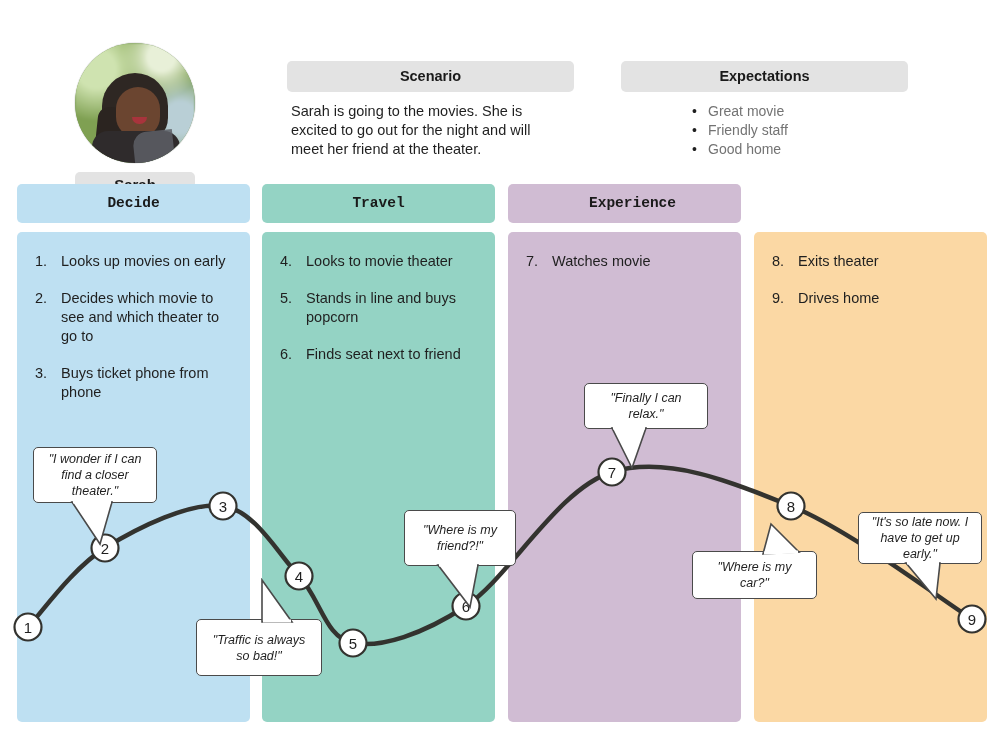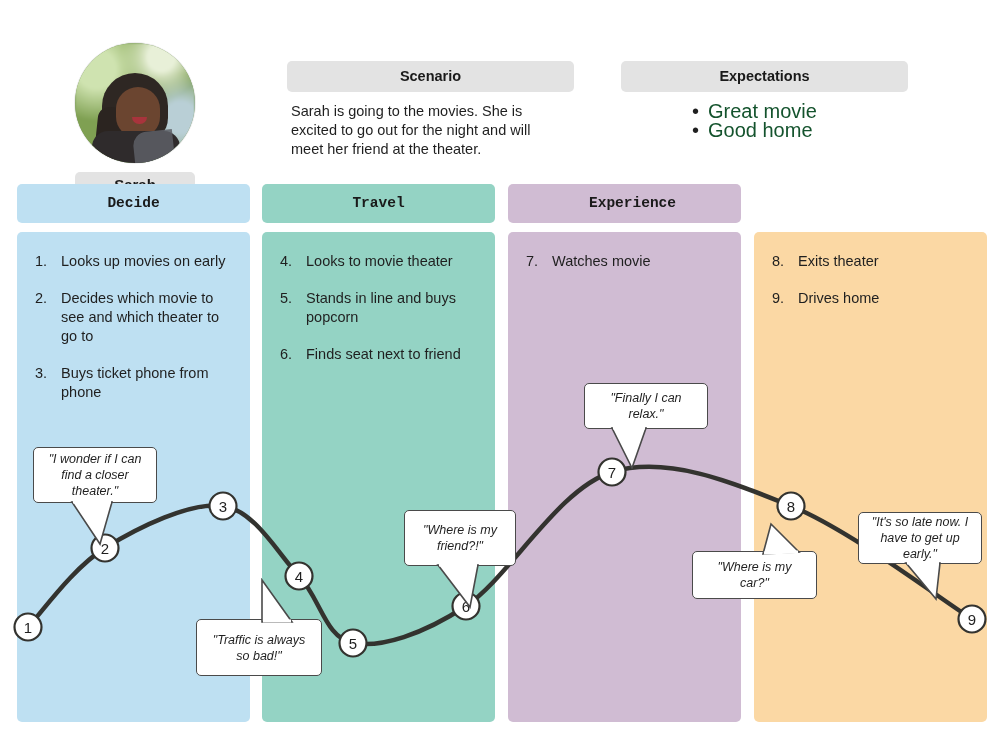--- a/index.html
+++ b/index.html
@@ -73,21 +73,21 @@
   }
   #scenario-title{ left:287px; top:61px; width:287px; }
   #expect-title{ left:621px; top:61px; width:287px; }
   #scenario-body{
     position:absolute; left:291px; top:102px; width:270px;
     font-size:14.5px; line-height:19px; color:#1f1f1f;
   }
   #expect-list{
     position:absolute; left:686px; top:102px; width:260px;
     margin:0; padding:0; list-style:none;
-    font-size:20px; line-height:19px; color:#14532d;
+    font-size:14px; line-height:19px; color:#737373;
   }
   #expect-list li{ position:relative; padding-left:22px; }
   #expect-list li::before{
     content:"•"; position:absolute; left:6px; top:0; color:#1f1f1f;
   }
 
   
   .stage-head{
     position:absolute; top:184px; height:39px; line-height:39px;
     border-radius:5px; text-align:center;
@@ -136,20 +136,21 @@
     </div>
     <div class="persona-name">Sarah</div>
   </div>
 
   <div class="block-title" id="scenario-title">Scenario</div>
   <div id="scenario-body">Sarah is going to the movies. She is excited to go out for the night and will meet her friend at the theater.</div>
 
   <div class="block-title" id="expect-title">Expectations</div>
   <ul id="expect-list">
     <li>Great movie</li>
+    <li>Friendly staff</li>
     <li>Good home</li>
   </ul>
 
   <div class="stage-head" id="head-0" style="left:17px;width:233px;background:#bee0f2;">Decide</div>
   <div class="stage-body" id="body-0" style="left:17px;width:233px;background:#bee0f2;">
     <ul class="stage-list">
       <li>
         <span class="num">1.</span>
         <span>Looks up movies on early</span>
       </li>

